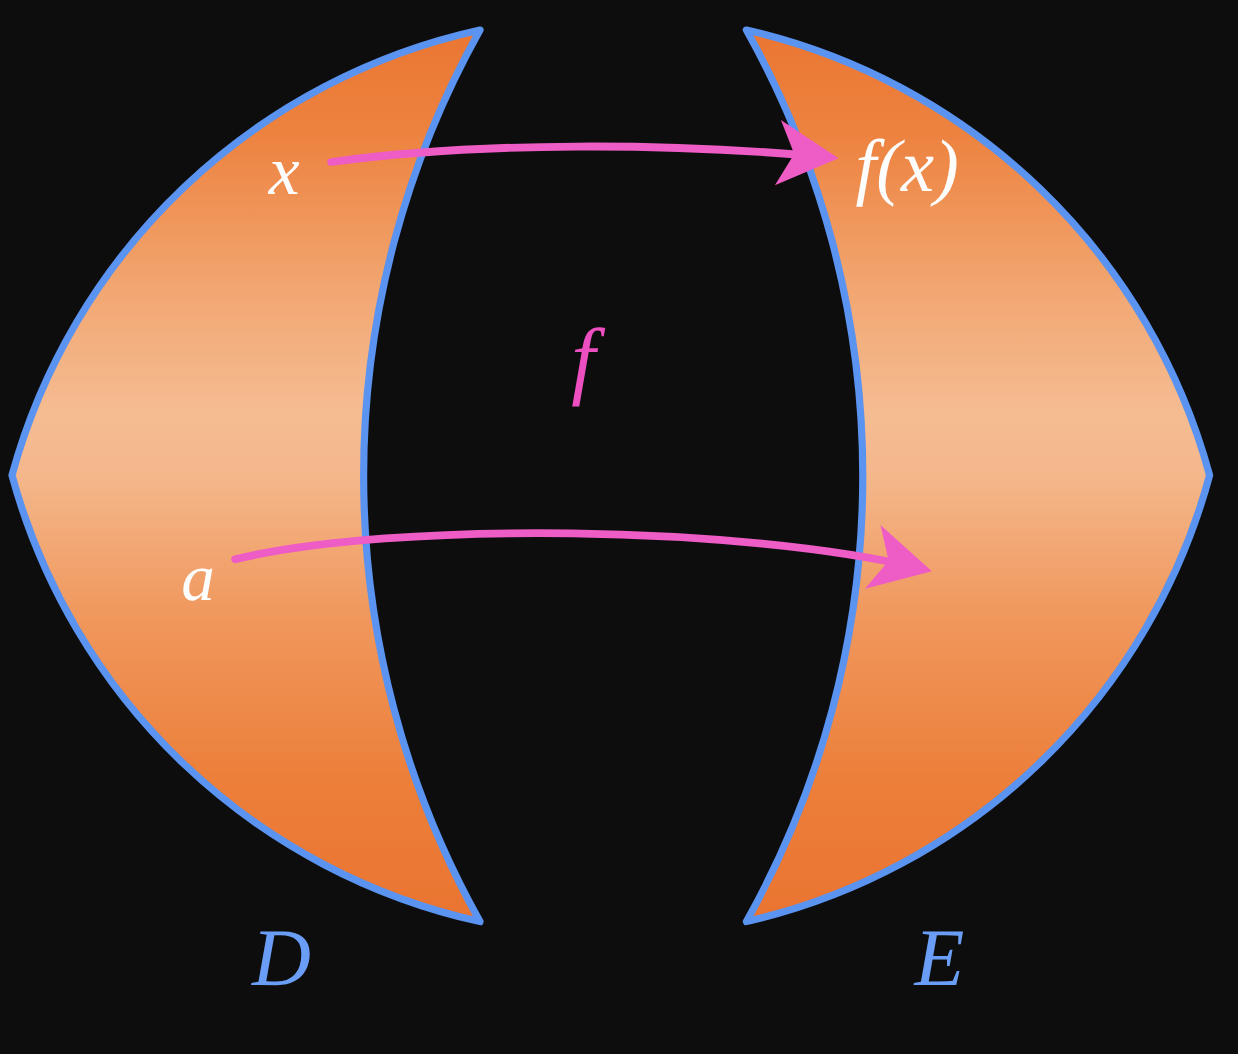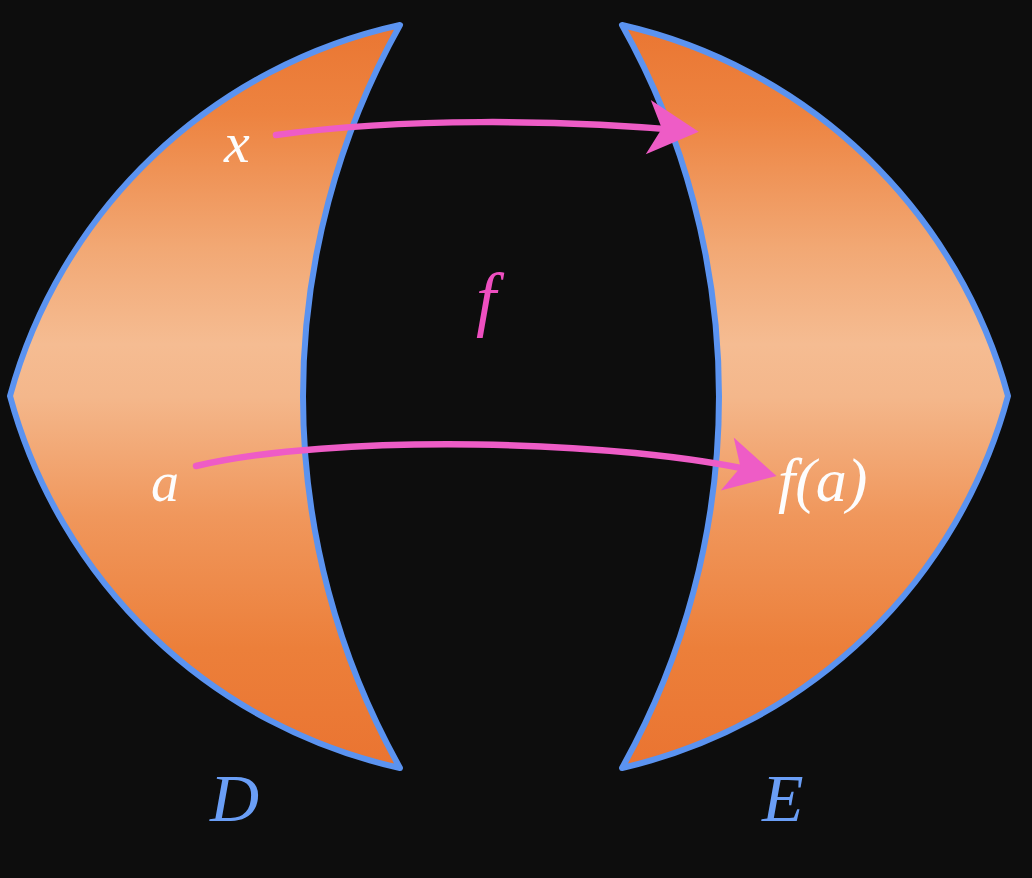--- a/index.html
+++ b/index.html
@@ -77,24 +77,24 @@
       <path d="M 276 135 C 400 118, 560 119, 690 131" fill="none" stroke="#ee5cc6" stroke-width="6.5" stroke-linecap="round" marker-end="url(#arrowHead)"></path>
     </g>
 
     <g>
       <path d="M 196 466 C 330 434, 620 438, 768 474" fill="none" stroke="#ee5cc6" stroke-width="6.5" stroke-linecap="round" marker-end="url(#arrowHead)"></path>
     </g>
   </svg>
 
   <div class="mathlabel" style="position:absolute; left:224px; top:109px; font-size:58px; color:#fdfdfd;">x</div>
 
+  <div class="mathlabel" style="position:absolute; left:713px; top:104px; font-size:62px; color:#fdfdfd;">f(x)</div>
 
   <div class="mathlabel" style="position:absolute; left:151px; top:450px; font-size:56px; color:#fdfdfd;">a</div>
 
-  <div class="mathlabel" style="position:absolute; left:778px; top:445px; font-size:62px; color:#fdfdfd;">f(a)</div>
 
   <div class="mathlabel" style="position:absolute; left:476px; top:258px; font-size:72px; color:#ee4fc0;">f</div>
 
   <div class="mathlabel" style="position:absolute; left:210px; top:759px; font-size:68px; color:#6a9ef6;">D</div>
 
   <div class="mathlabel" style="position:absolute; left:762px; top:759px; font-size:68px; color:#6a9ef6;">E</div>
 
 </div>
 
 </body></html>

